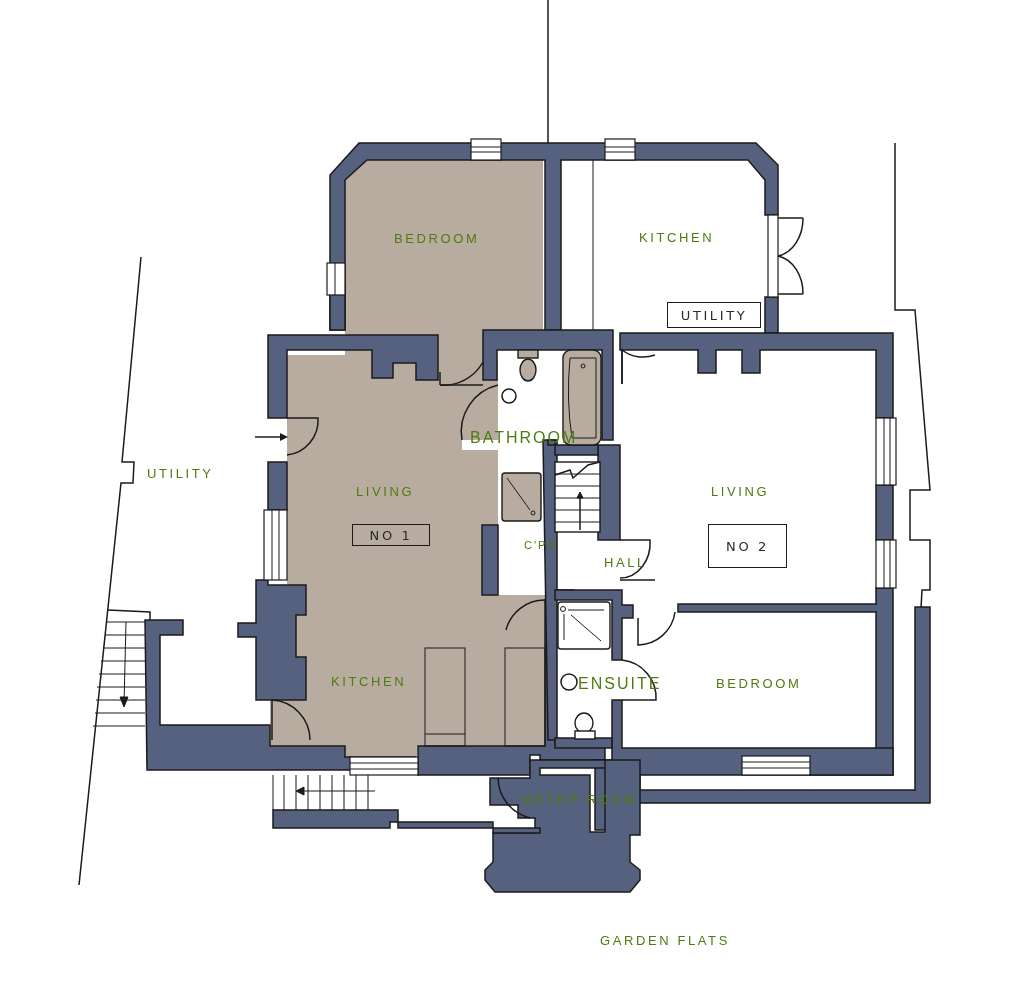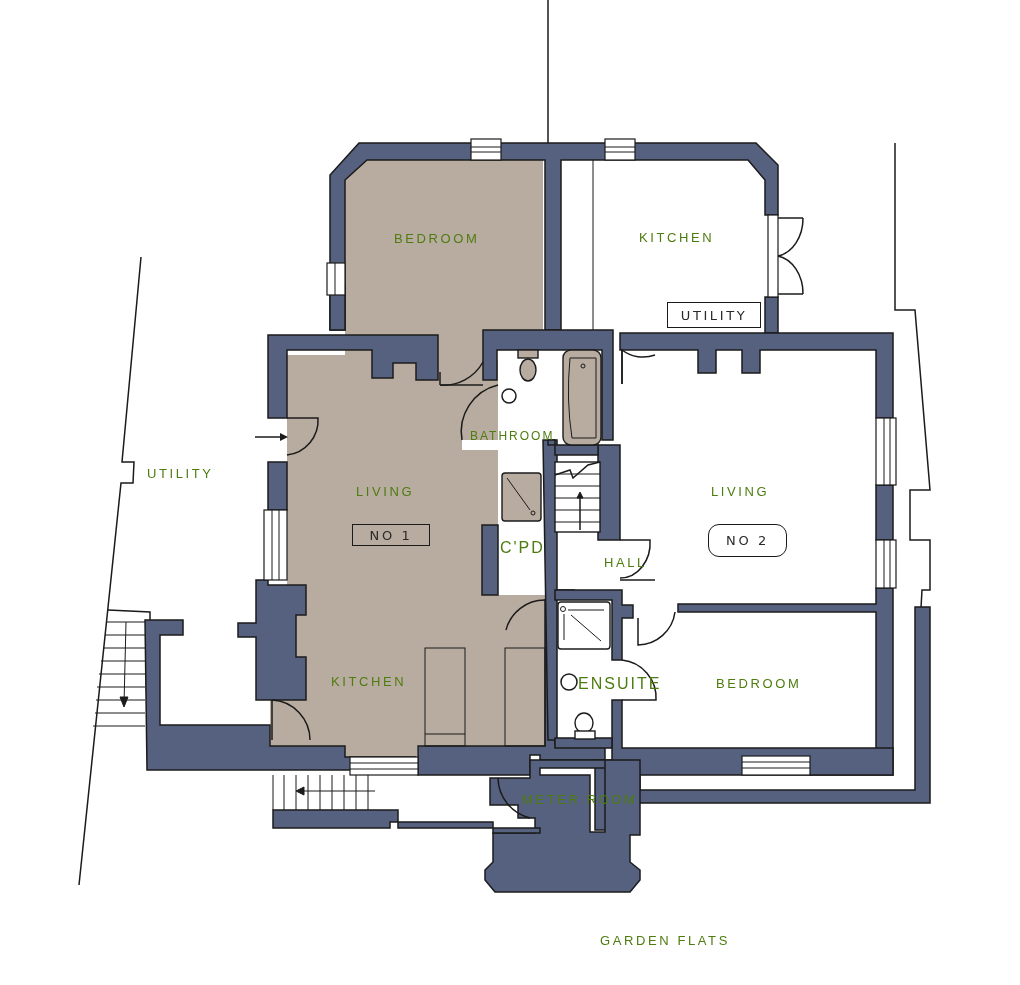--- a/index.html
+++ b/index.html
@@ -189,27 +189,27 @@
   <g>
     <line class="line" x1="255" y1="437" x2="283" y2="437"></line>
     <polygon points="280,433 288,437 280,441" fill="#1b1b1b"></polygon>
   </g>
 </svg>
 
 <div class="lbl" style="left:394px; top:232px;">BEDROOM</div>
 <div class="lbl" style="left:356px; top:485px;">LIVING</div>
 <div class="box" style="left:352px; top:524px; width:78px; height:22px;">NO 1</div>
 <div class="lbl" style="left:331px; top:675px;">KITCHEN</div>
-<div class="lbl" style="left:470px; top:430px; font-size:12px; letter-spacing:2px;">BATHROOM</div>
-<div class="lbl" style="left:500px; top:540px; font-size:16px; letter-spacing:2px;">C'PD</div>
+<div class="lbl" style="left:470px; top:430px; font-size:16px; letter-spacing:2px;">BATHROOM</div>
+<div class="lbl" style="left:500px; top:540px; font-size:11px; letter-spacing:2px;padding-left:24px;">C'PD</div>
 
 <div class="lbl" style="left:639px; top:231px;">KITCHEN</div>
 <div class="box box-white" style="left:667px; top:302px; width:94px; height:26px;">UTILITY</div>
 <div class="lbl" style="left:711px; top:485px;">LIVING</div>
-<div class="box" style="left:708px; top:524px; width:79px; height:33px;border-radius:11px;">NO 2</div>
+<div class="box" style="left:708px; top:524px; width:79px; height:44px;">NO 2</div>
 <div class="lbl" style="left:567px; top:556px;margin-left:37px;">HALL</div>
 <div class="lbl" style="left:578px; top:676px; font-size:16px; letter-spacing:2px;">ENSUITE</div>
 <div class="lbl" style="left:716px; top:677px;">BEDROOM</div>
 
 <div class="lbl" style="left:147px; top:467px;">UTILITY</div>
 <div class="lbl" style="left:500px; top:793px;margin-left:22px;">METER ROOM</div>
 
 <div class="lbl" style="left:600px; top:934px;">GARDEN FLATS</div>
 
 </body></html>

